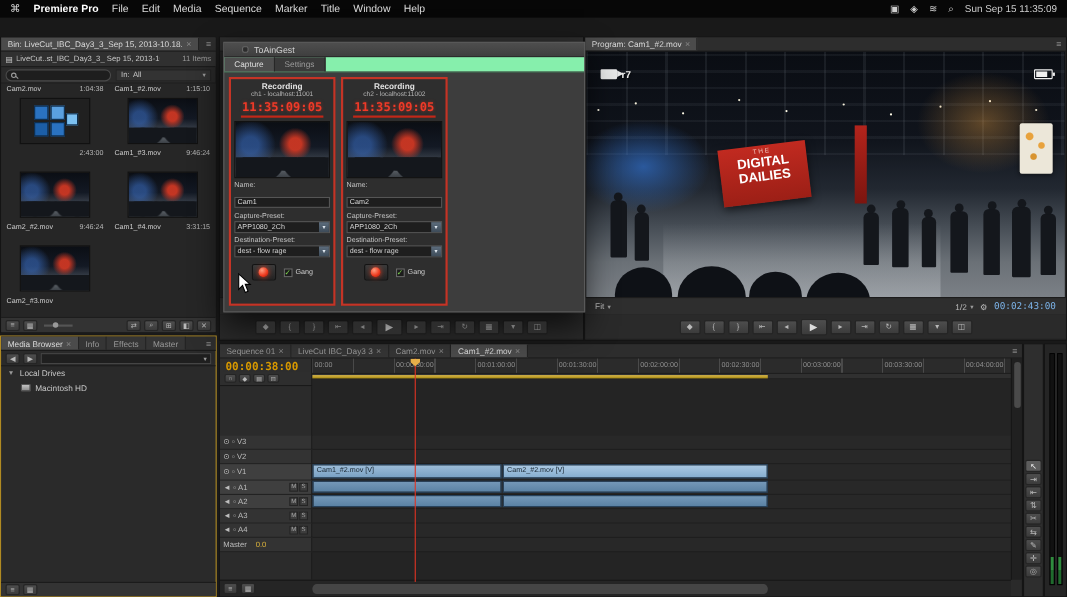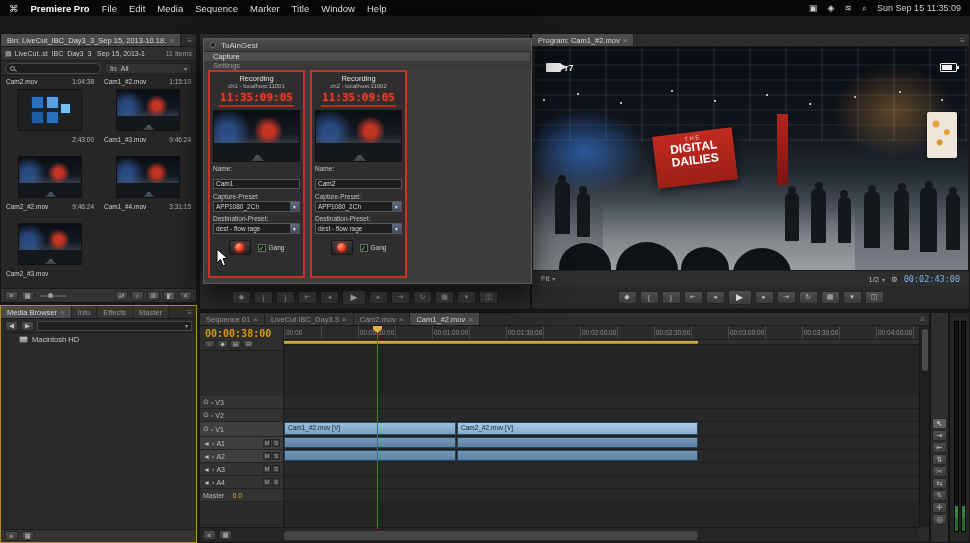--- a/index.html
+++ b/index.html
@@ -133,27 +133,27 @@
   .cam-body::after{content:"";position:absolute;right:-6px;top:1px;border-top:3.5px solid transparent;
     border-bottom:3.5px solid transparent;border-left:6px solid rgba(250,250,250,.92);}
   .batt{position:absolute;right:2.5%;top:7%;width:17px;height:9px;border:1px solid #f0f0f0;border-radius:1px;padding:1px;}
   .batt::before{content:"";display:block;width:78%;height:100%;background:#f0f0f0;}
   .batt::after{content:"";position:absolute;right:-3px;top:2px;width:2px;height:3px;background:#f0f0f0;}
 
   
   .ingest{position:absolute;left:203px;top:38px;width:329px;height:246px;background:#3d3d3d;
     border:1px solid #5c5c5c;box-shadow:0 12px 28px rgba(0,0,0,.7);z-index:30;}
   .wtitle{height:13px;background:linear-gradient(#4e4e4e,#3f3f3f);border-bottom:1px solid #2a2a2a;
-    display:flex;align-items:center;gap:5px;padding:0 6px;font-size:8px;color:#d2d2d2;}
+    display:flex;align-items:center;gap:5px;padding:0 16px;font-size:8px;color:#d2d2d2;}
   .wdot{width:6px;height:6px;border-radius:2px;background:#2c2c2c;border:1px solid #666;}
-  .itabs{height:14px;background:#86efac;border-bottom:1px solid #262626;display:flex;font-size:7.5px;color:#9b9b9b;flex-direction:column;}
+  .itabs{height:14px;background:#86efac;border-bottom:1px solid #262626;display:flex;font-size:7.5px;color:#9b9b9b;}
   .itab{padding:0 9px;display:flex;align-items:center;background:#3a3a3a;border-right:1px solid #272727;}
   .itab.active{background:#4e4e4e;color:#dedede;}
   .card{position:absolute;top:31px;width:97px;height:208px;border:2px solid #c43426;background:#2e2e2e;padding:2px 3px;}
-  .card .status{font-size:7.5px;font-weight:normal;color:#e2e2e2;text-align:center;}
+  .card .status{font-size:7.5px;font-weight:bold;color:#e2e2e2;text-align:center;}
   .card .endpoint{font-size:6px;color:#b5b5b5;text-align:center;}
   .card .tc{margin-top:2px;text-align:center;font-weight:bold;font-size:11px;color:#ef3a28;
     text-shadow:0 0 3px rgba(230,50,30,.55);}
   .card .tcbar{width:86%;height:2px;margin:1px auto 3px;background:#c22718;}
   .card .thumb{width:87px;height:52px;margin:0 auto;border:1px solid #111;}
   .card .lbl{font-size:6.5px;color:#c2c2c2;margin-top:3px;}
   .card input.val{width:100%;height:10px;background:#1e1e1e;border:1px solid #555;color:#ddd;font-size:6.5px;
     padding:0 2px;font-family:"Liberation Sans",sans-serif;}
   .select{height:11px;margin-top:1px;background:#1e1e1e;border:1px solid #555;display:flex;align-items:center;
     font-size:6.5px;color:#d2d2d2;padding-left:2px;}
@@ -347,20 +347,24 @@
       </div>
       <div class="pmenu">≡</div>
     </div>
     <div class="mbtoolbar">
       <div class="btn fbtn">◀</div>
       <div class="btn fbtn">▶</div>
       <div class="mbdrop">
         <span class="dd">▾</span>
       </div>
     </div>
+    <div class="treerow">
+      <span class="tri">▼</span>
+      <span>Local Drives</span>
+    </div>
     <div class="treerow" style="padding-left:18px;">
       <span class="diskicon"></span>
       <span>Macintosh HD</span>
     </div>
     <div class="mbfooter">
       <div class="btn fbtn">≡</div>
       <div class="btn fbtn">▦</div>
     </div>
   </div>
 

